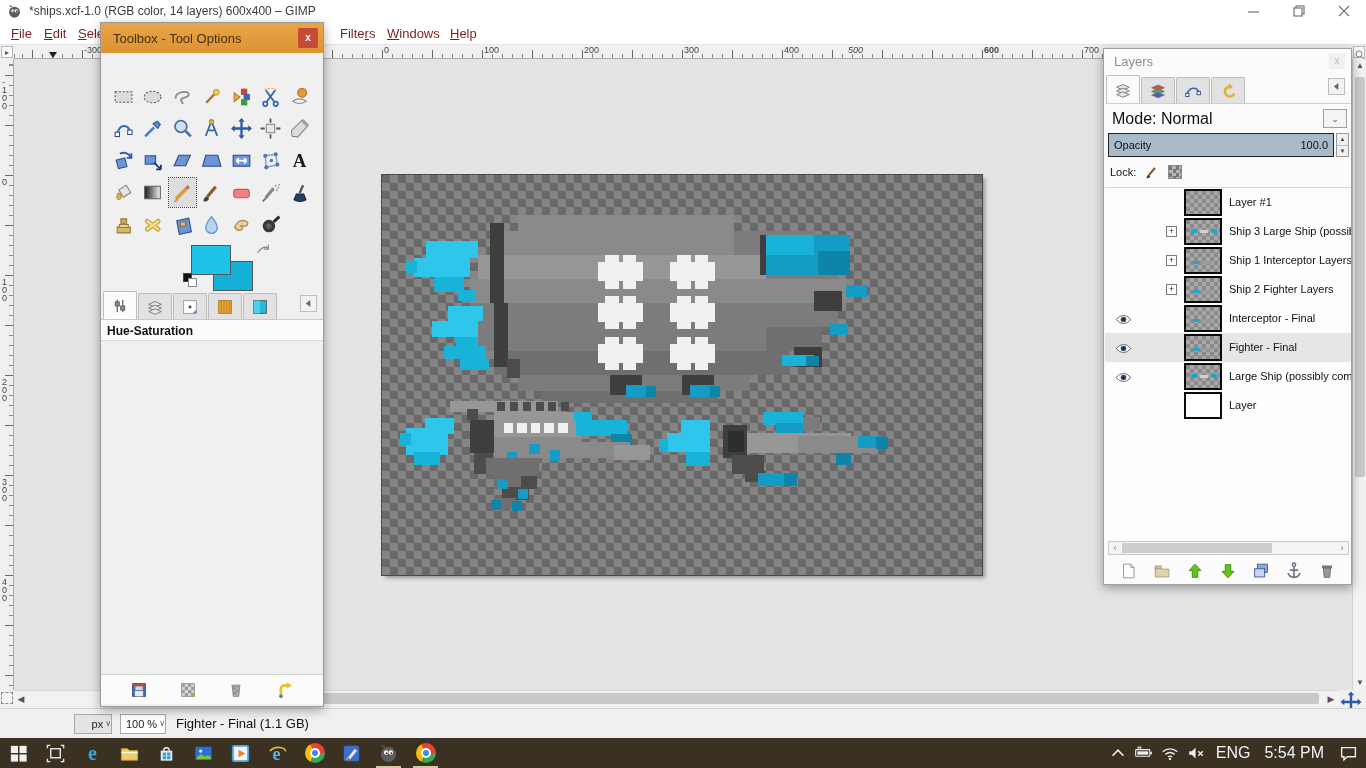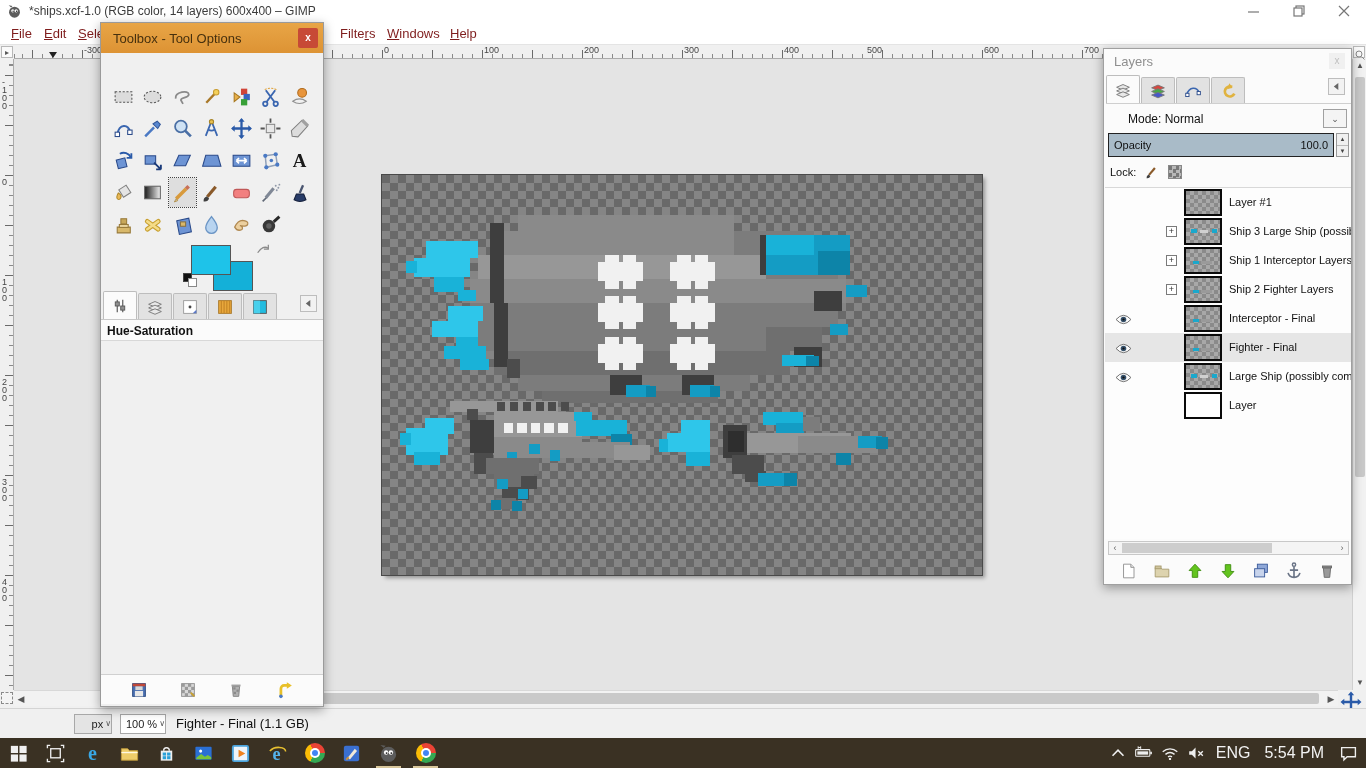--- a/index.html
+++ b/index.html
@@ -76,21 +76,21 @@
 #tool-opts-body .noopt{font-size:11.5px;font-style:italic;color:#555;margin-top:14px;line-height:15px}
 #toolbox-bottom{position:absolute;left:0;bottom:2px;width:100%;height:30px;background:#fbfbfb;border-top:1px solid #d0d0d0;display:flex;align-items:center;justify-content:space-around;padding:0 14px}
 #toolbox-bottom .tb-btn{width:20px;height:20px}
 
 #layers-win{position:absolute;left:1103px;top:48px;width:249px;height:537px;background:#fbfbfb;border:1px solid #a0a0a0;box-shadow:0 3px 10px rgba(0,0,0,.35)}
 #layers-title{position:absolute;left:0;top:0;width:100%;height:25px}
 #layers-title .t{font-size:13px;color:#8f8f8f;margin-left:10px;line-height:25px}
 #layers-close{position:absolute;right:6px;top:4px;width:16px;height:16px;background:#f0f0f0;color:#c0c0c0;font-size:10px;text-align:center;line-height:16px}
 #layers-tabs{position:absolute;left:2px;top:25px;width:245px;height:30px;display:flex;align-items:flex-end;border-bottom:1px solid #cfcfcf}
 #mode-row{position:absolute;left:0;top:58px;width:100%;height:24px}
-#mode-row .lbl{font-size:12px;color:#111;margin-left:24px;line-height:24px}
+#mode-row .lbl{font-size:16px;color:#111;margin-left:8px;line-height:24px}
 #mode-dd{position:absolute;right:4px;top:2px;width:24px;height:19px;border:1px solid #a0a0a0;background:#f4f4f4;color:#555;font-size:9px;text-align:center;line-height:18px}
 #opacity-row{position:absolute;left:4px;top:84px;width:241px;height:24px}
 #opacity-slider{position:absolute;left:0;top:0;width:226px;height:24px;border:1px solid #222;background:#a9bbc8}
 #opacity-slider .lbl{position:absolute;left:5px;top:5px;font-size:11px;color:#111}
 #opacity-slider .val{position:absolute;right:5px;top:5px;font-size:11px;color:#111}
 #opacity-spin{position:absolute;right:0;top:0;width:13px;height:24px;border:1px solid #999;background:#f0f0f0}
 #opacity-spin div{height:11px;font-size:6px;color:#444;text-align:center;line-height:11px}
 #lock-row{position:absolute;left:0;top:112px;width:100%;height:22px;display:flex;align-items:center}
 #lock-row .lbl{font-size:11px;color:#111;margin-left:6px;margin-right:8px}
 #lock-pixels{width:16px;height:16px;margin-right:8px}
@@ -173,22 +173,22 @@
     <div id="ruler-corner">▸</div>
     <div id="ruler-top">
         <div class="tickS"></div>
         <div class="tickL"></div>
         <div class="hlab" style="left: 70px;">-300</div>
         <div class="hlab" style="left: 370px;">0</div>
         <div class="hlab" style="left: 470px;">100</div>
         <div class="hlab" style="left: 570px;">200</div>
         <div class="hlab" style="left: 670px;">300</div>
         <div class="hlab" style="left: 770px;">400</div>
-        <div class="hlab" style="left: 853px;">500</div>
-        <div class="hlab" style="left: 970px;">600</div>
+        <div class="hlab" style="left: 834px; font-style: italic;">500</div>
+        <div class="hlab" style="left: 970px; font-weight: bold;">600</div>
         <div class="hlab" style="left: 1070px;">700</div>
         <div id="ruler-marker" style="left: 35px;"></div>
       </div>
     <div id="ruler-left">
         <div class="tickS"></div>
         <div class="tickL"></div>
         <div class="vlab" style="top: 19px;">-
 1
 0
 0</div>

